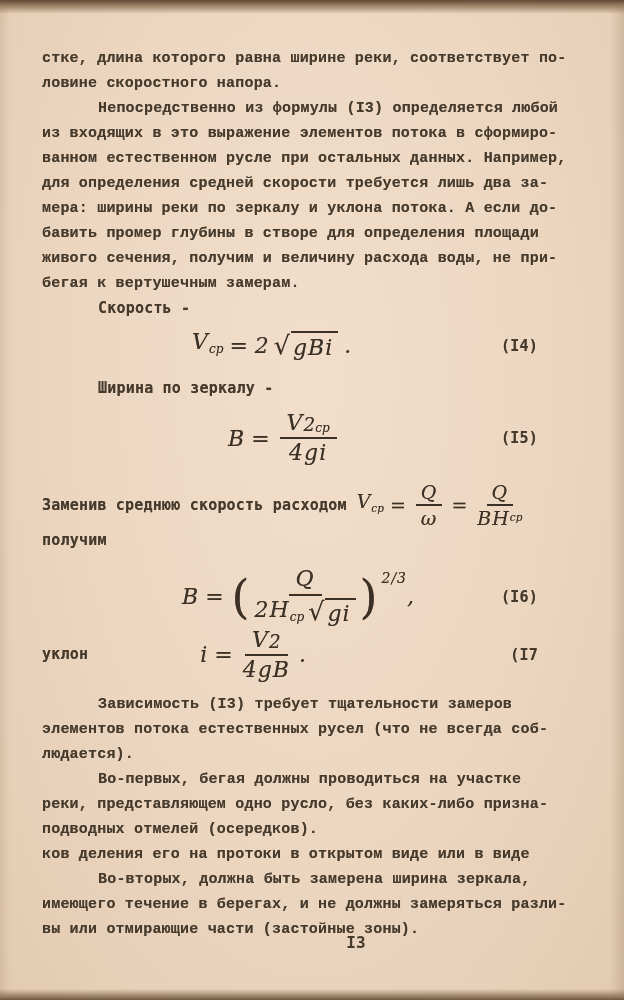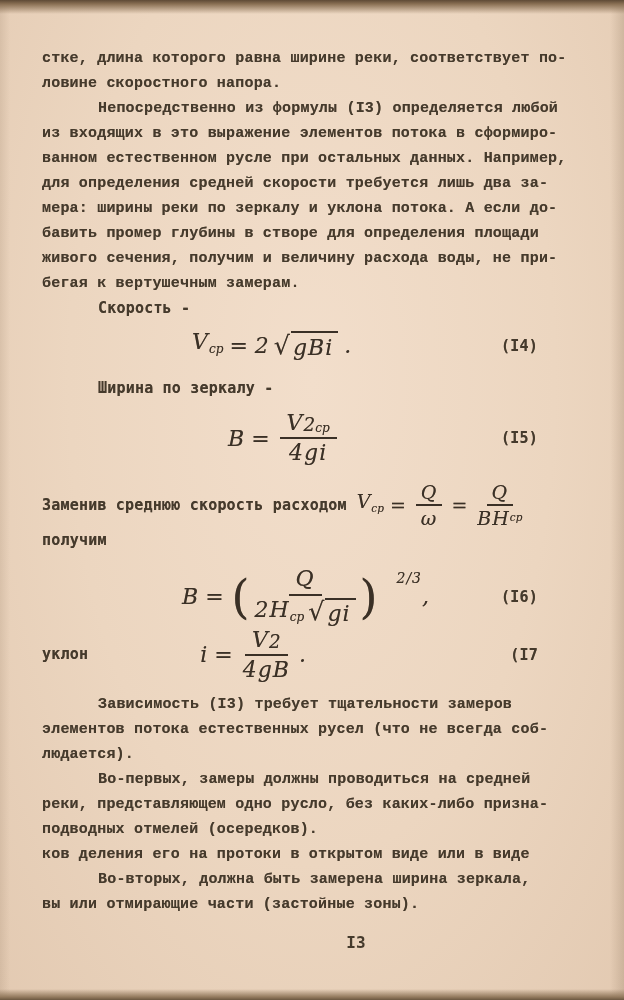--- a/index.html
+++ b/index.html
@@ -44,21 +44,21 @@
   }
   .hw sub{font-size:0.55em;vertical-align:-0.35em;letter-spacing:0;text-align:center;}
   .hw sup{letter-spacing:0;}
   .mx{margin:0 6px;}
   .rad{font-style:normal;font-size:1.15em;margin-left:4px;}
   .radarg{border-top:2px solid currentColor;padding:2px 5px 0 2px;}
   .frac{display:inline-flex;flex-direction:column;align-items:center;line-height:1.1;vertical-align:middle;margin:0 3px;}
   .frac .top{border-bottom:2px solid currentColor;padding:0 7px 2px 7px;display:flex;align-items:flex-end;}
   .frac .bot{padding-top:2px;display:flex;align-items:center;}
   .bigp{font-style:normal;font-size:46px;font-weight:200;line-height:0;margin:0 1px;}
-  .exp{font-size:14px;position:relative;top:-18px;margin-left:17px;}
+  .exp{font-size:14px;position:relative;top:-18px;margin-left:2px;}
 
   .formula-row{position:relative;display:flex;align-items:center;}
   .eq-num{
     position:absolute;right:44px;top:50%;transform:translateY(-50%);
     font-family:"DejaVu Sans Mono", monospace;font-size:15px;font-weight:bold;color:#453a2c;
   }
   .f14-row{margin:8px 0 14px 0;}
   .f14-row .hw{margin-left:150px;}
   .f15-row{margin:10px 0 16px 0;}
   .f15-row .hw{margin-left:186px;}
@@ -190,27 +190,28 @@
       <div class="eq-num">(I7</div>
     </div>
 
     <div class="para indent p-gap">
         <div>Зависимость (I3) требует тщательности замеров</div>
         <div>элементов потока естественных русел (что не всегда соб-</div>
         <div>людается).</div>
       </div>
 
     <div class="para indent">
-        <div>Во-первых, замеры должны проводиться на средней</div>
+        <div>Во-первых, бегая должны проводиться на участке</div>
         <div>реки, представляющем одно русло, без каких-либо призна-</div>
         <div>подводных отмелей (осередков).</div>
         <div>ков деления его на протоки в открытом виде или в виде</div>
       </div>
 
     <div class="para indent">
         <div>Во-вторых, должна быть замерена ширина зеркала,</div>
+        <div>имеющего течение в берегах, и не должны замеряться разли-</div>
         <div>вы или отмирающие части (застойные зоны).</div>
       </div>
 
   </div>
 
   <div class="page-number">I3</div>
 </div>
 
 </body></html>

